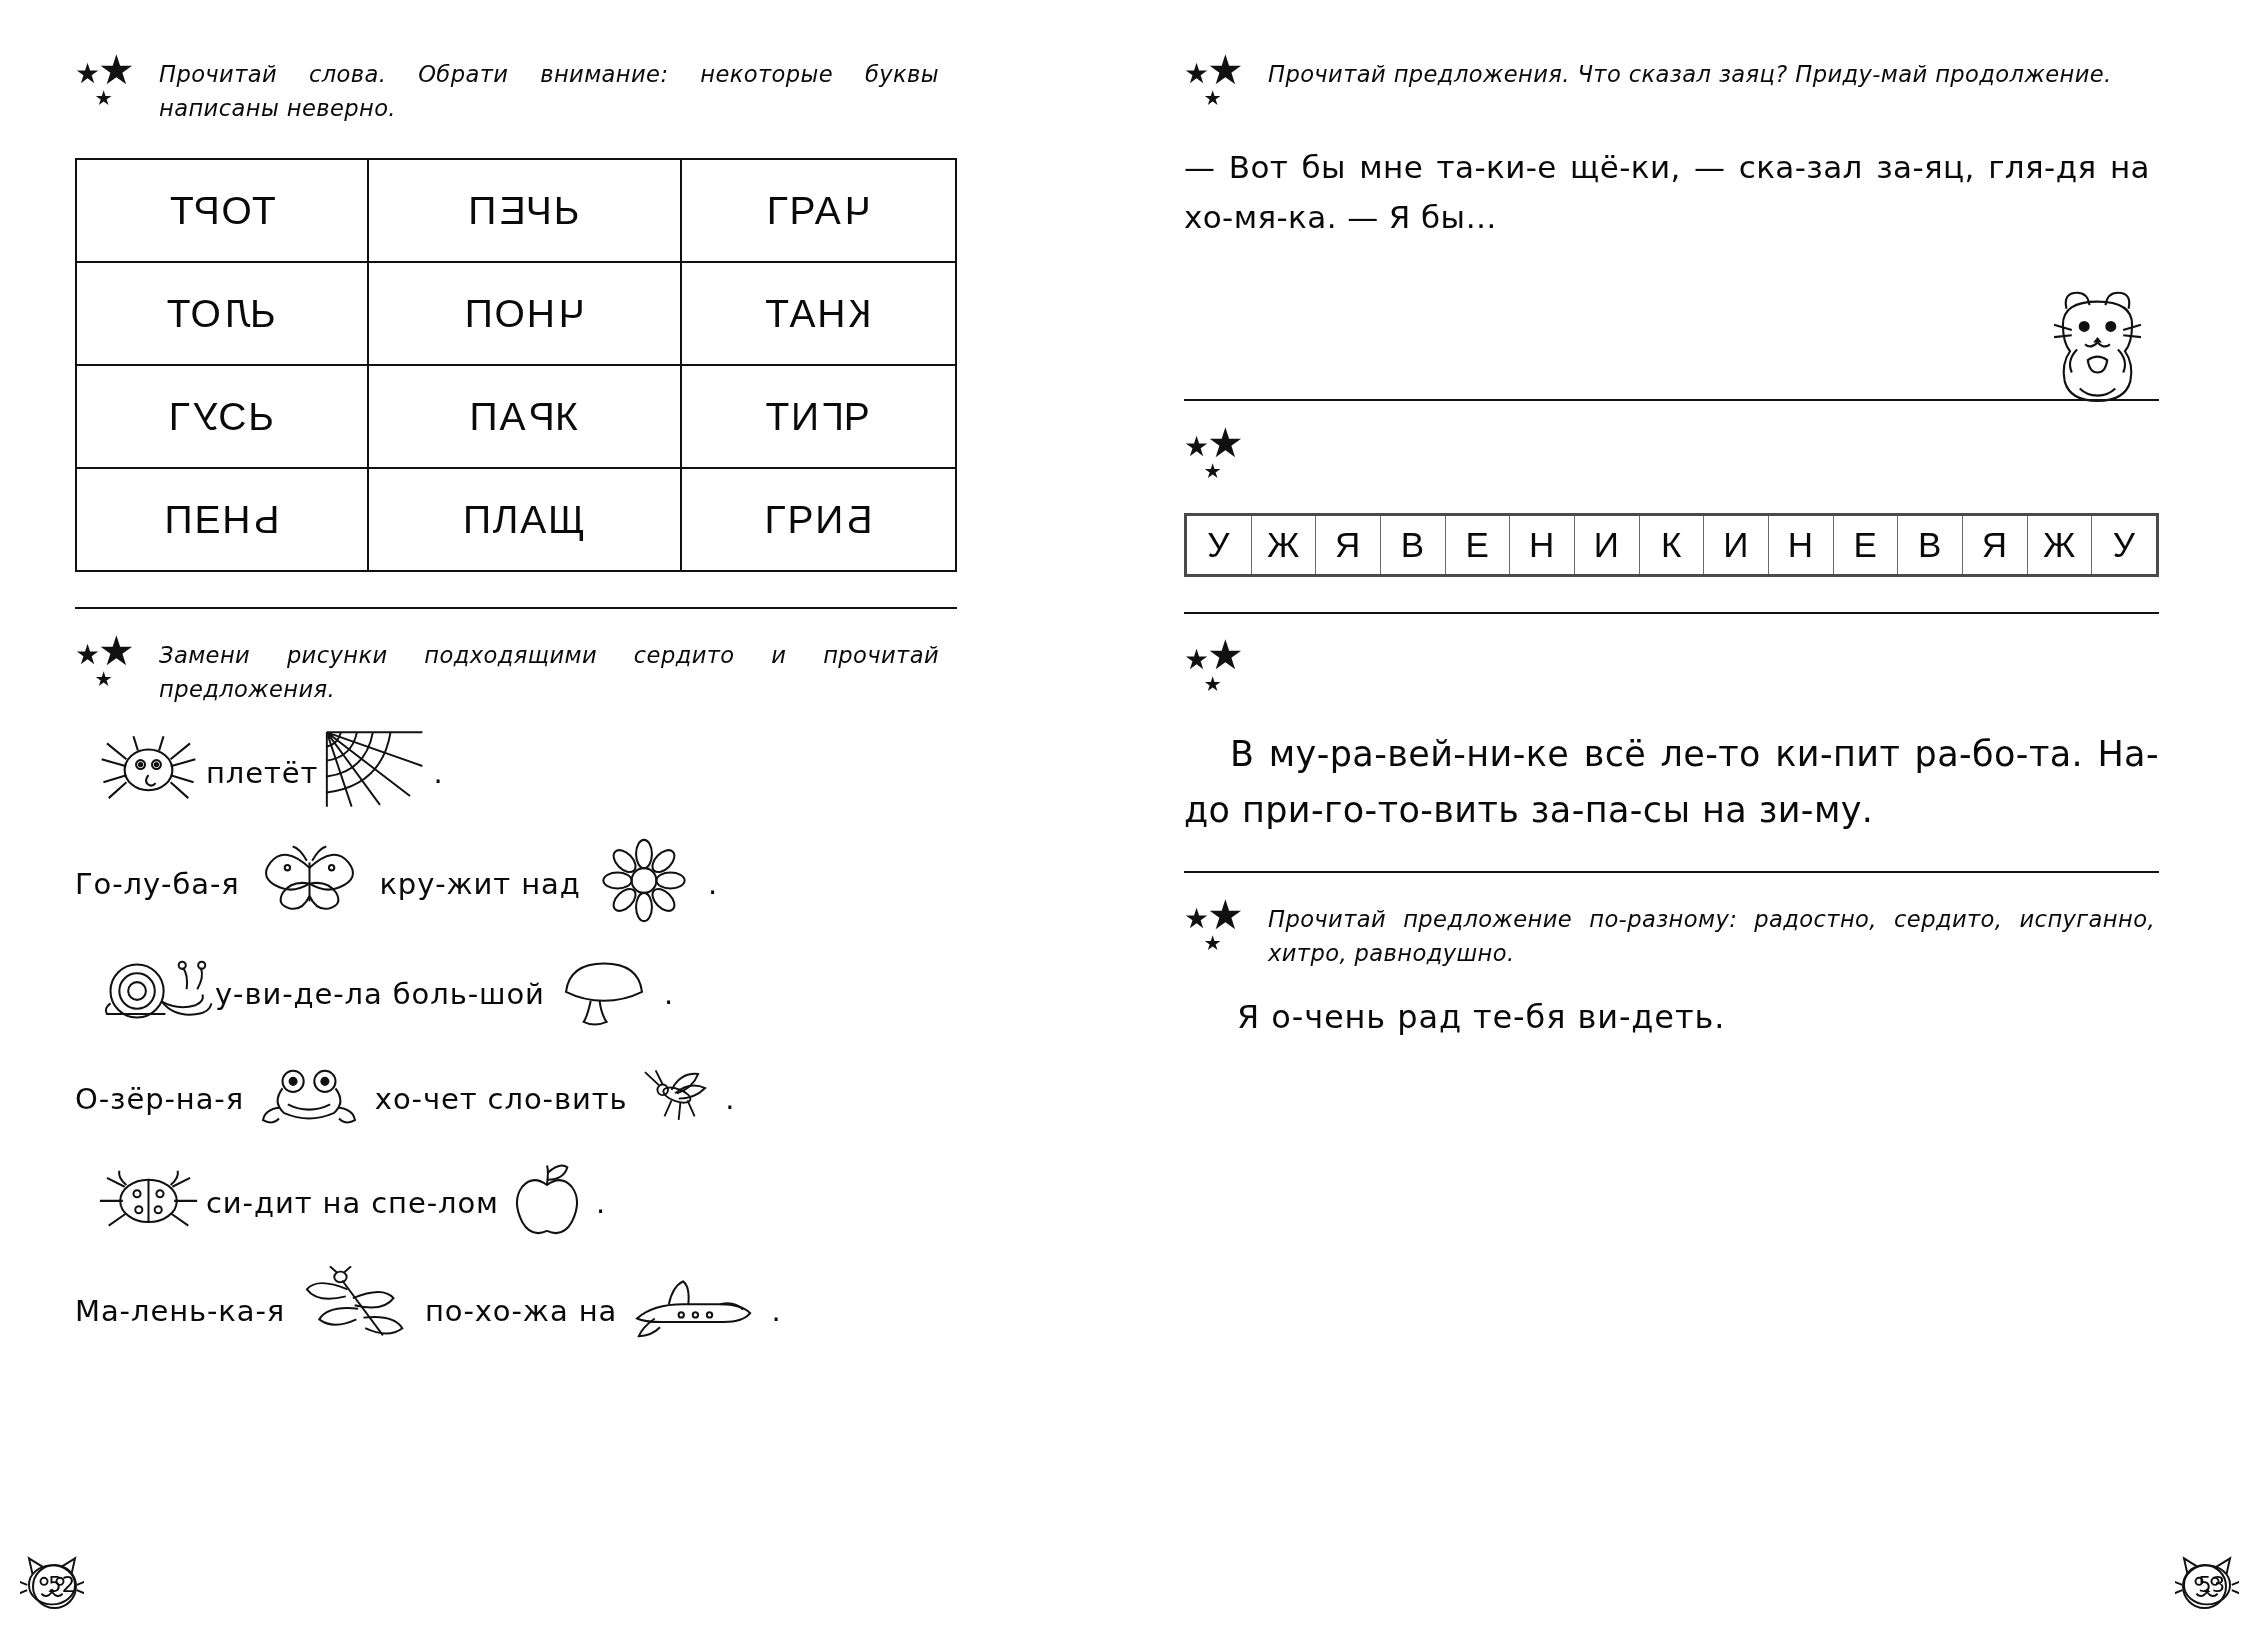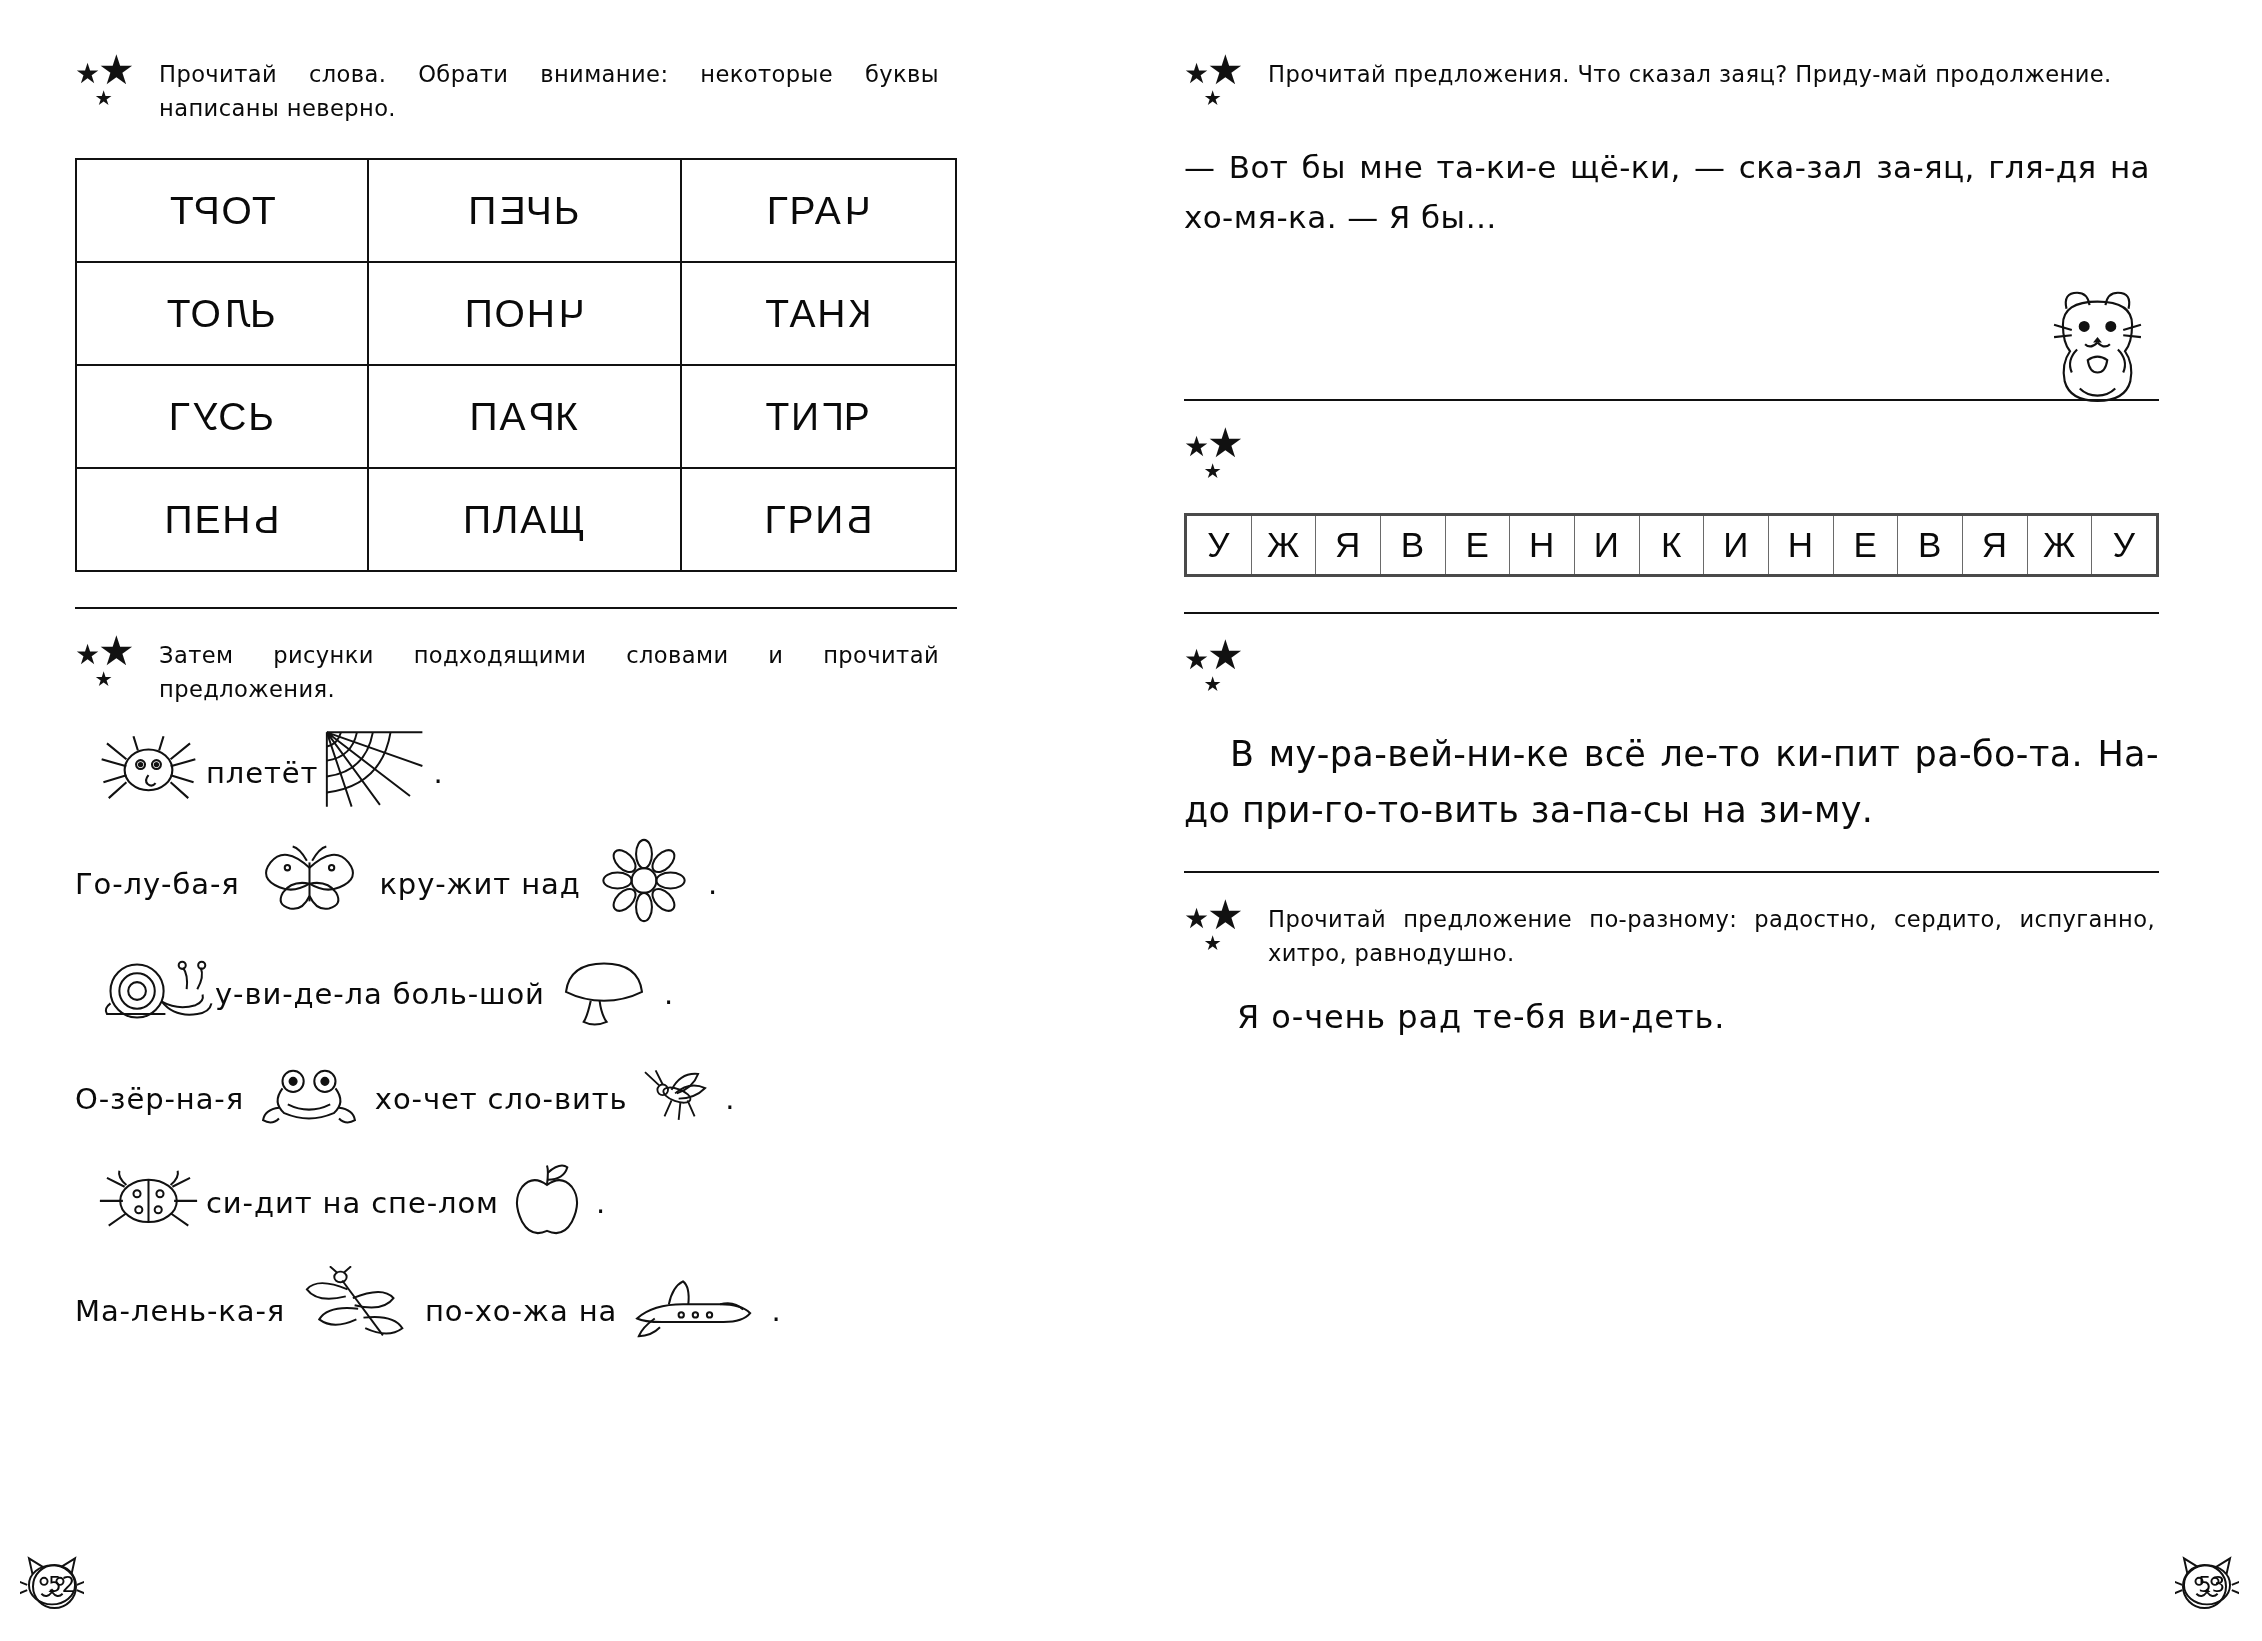--- a/index.html
+++ b/index.html
@@ -11,21 +11,21 @@
 
   
   .stars{position:relative;width:84px;height:64px;flex:0 0 84px;}
   .stars .s{position:absolute;display:block;color:#111;line-height:1;}
   .stars .s1{left:23px;top:-3.5px;font-size:41px;}
   .stars .s2{left:0px;top:7px;font-size:28px;}
   .stars .s3{left:19.5px;top:35px;font-size:20.4px;}
 
   .task{display:flex;align-items:flex-start;}
   .task-text{font-size:22.6px;letter-spacing:0.4px;line-height:1.5;padding-top:5.3px;text-align:justify;}
-  .task-text.j{text-align:justify;text-align-last:left;}
+  .task-text.j{text-align:justify;text-align-last:left;font-style:italic;}
 
   
   table.words{border-collapse:collapse;margin:32px 0 0 0;width:882px;}
   table.words td{border:2.7px solid #111;height:99px;text-align:center;vertical-align:middle;
     font-size:39px;letter-spacing:1.8px;font-family:"Liberation Sans", sans-serif;}
   .flipH{display:inline-block;transform:scaleX(-1);}
 
   hr.rule{border:none;border-top:2.7px solid #111;margin:35px 0 25px 0;}
   .col-left hr.rule{width:882px;}
   .col-right hr.rule{width:975px;}
@@ -102,21 +102,21 @@
       </table>
 
     <hr class="rule">
 
     <div class="task">
       <span class="stars">
         <span class="s s1">★</span>
           <span class="s s2">★</span>
           <span class="s s3">★</span>
       </span>
-      <div class="task-text j" style="width:780px">Затем рисунки подходящими словами и прочитай предложения.</div>
+      <div class="task-text j" style="width:780px">Замени рисунки подходящими сердито и прочитай предложения.</div>
     </div>
 
     <div class="sent" style="padding-left:16px">
       <span class="pic">
         <svg width="115" height="76" viewBox="0 0 130 86">
             <g fill="none" stroke="#111" stroke-width="2.4">
         <ellipse cx="65" cy="44" rx="27" ry="23"></ellipse>
               <circle cx="56" cy="38" r="5"></circle>
               <circle cx="74" cy="38" r="5"></circle>
         <circle cx="56" cy="38" r="1.8" fill="#111"></circle>

